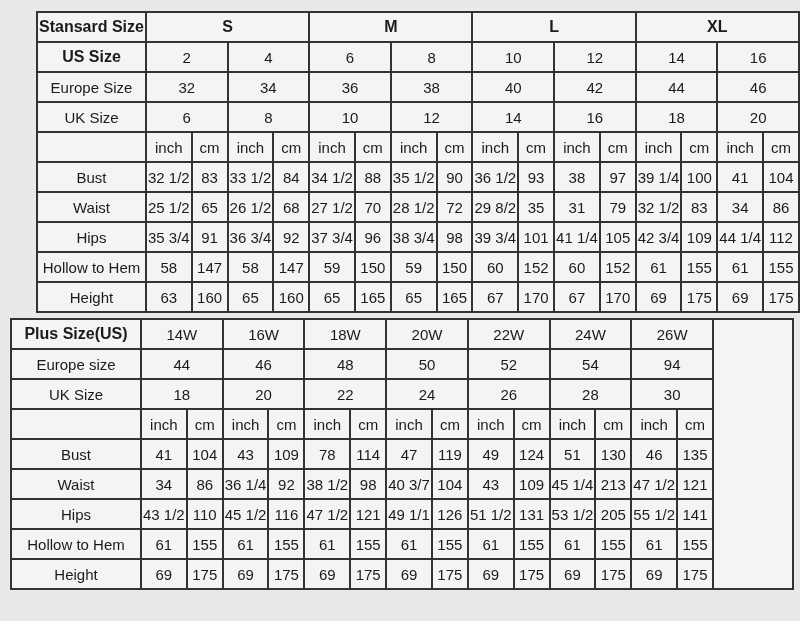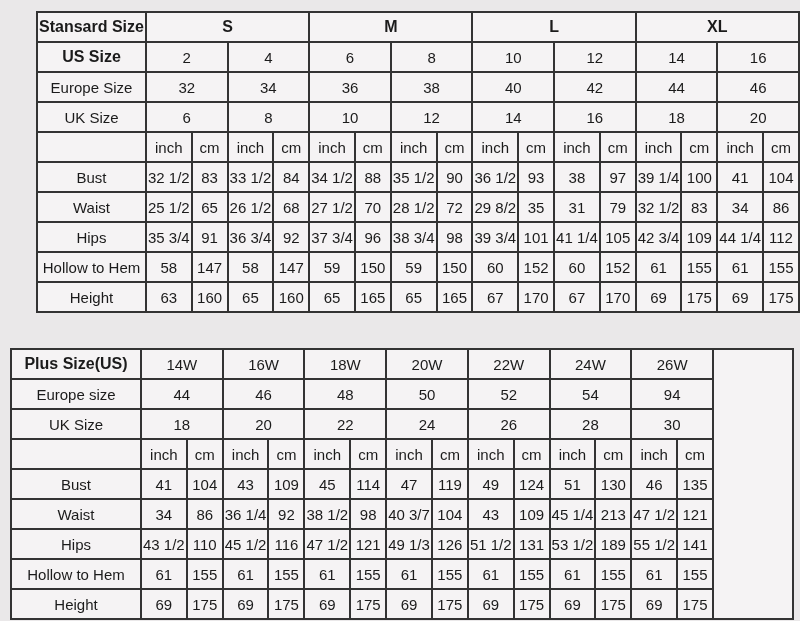--- a/index.html
+++ b/index.html
@@ -27,21 +27,21 @@
     padding: 0 1px;
     white-space: nowrap;
     overflow: hidden;
   }
   .size-table td.b {
     font-weight: bold;
     font-size: 16px;
     margin-top: 20px;
   }
   #t1 { left: 36px; top: 11px; }
-  #t2 { left: 10px; top: 348px; }
+  #t2 { left: 10px; top: 318px; }
 </style>
 </head>
 <body>
 
 <div class="canvas">
 
   <table id="t1" class="size-table">
     <colgroup>
       <col style="width:105px">
       <col style="width:44px">
@@ -286,21 +286,21 @@
           <td>cm</td>
           <td>inch</td>
           <td>cm</td>
         </tr>
         <tr>
           <td>Bust</td>
           <td>41</td>
           <td>104</td>
           <td>43</td>
           <td>109</td>
-          <td>45</td>
+          <td>78</td>
           <td>114</td>
           <td>47</td>
           <td>119</td>
           <td>49</td>
           <td>124</td>
           <td>51</td>
           <td>130</td>
           <td>46</td>
           <td>135</td>
         </tr>
@@ -322,26 +322,26 @@
           <td>121</td>
         </tr>
         <tr>
           <td>Hips</td>
           <td>43 1/2</td>
           <td>110</td>
           <td>45 1/2</td>
           <td>116</td>
           <td>47 1/2</td>
           <td>121</td>
-          <td>49 1/3</td>
+          <td>49 1/1</td>
           <td>126</td>
           <td>51 1/2</td>
           <td>131</td>
           <td>53 1/2</td>
-          <td>189</td>
+          <td>205</td>
           <td>55 1/2</td>
           <td>141</td>
         </tr>
         <tr>
           <td>Hollow to Hem</td>
           <td>61</td>
           <td>155</td>
           <td>61</td>
           <td>155</td>
           <td>61</td>

